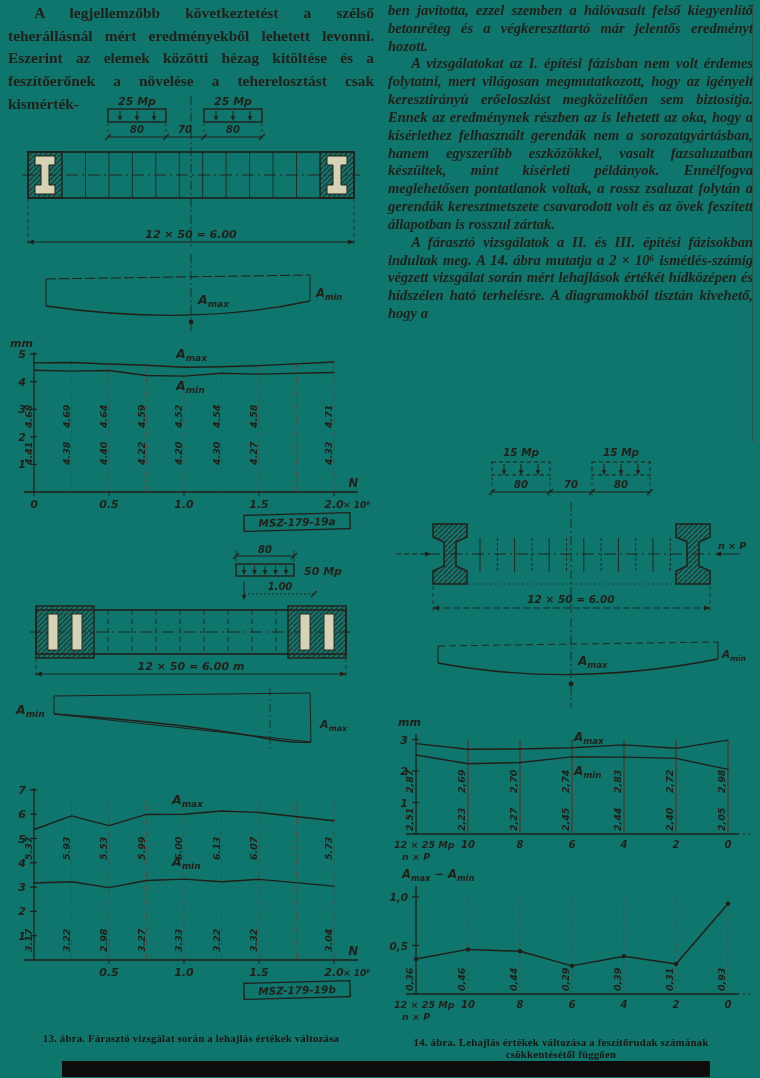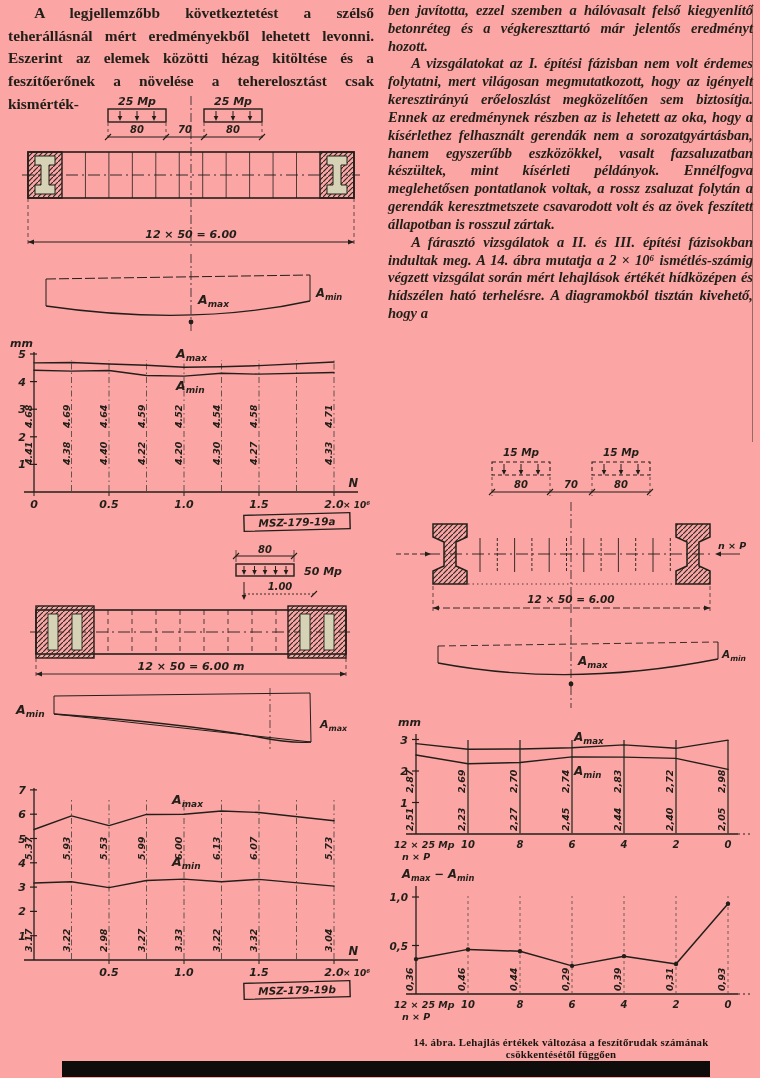--- a/index.html
+++ b/index.html
@@ -1,16 +1,16 @@
 <!DOCTYPE html>
 <html><head>
 <meta charset="utf-8">
 <style>
   html,body{margin:0;padding:0;}
-  #page{position:relative;width:760px;height:1078px;background:#fca5a5;overflow:hidden;
+  #page{position:relative;width:760px;height:1078px;background:#0f766e;overflow:hidden;
         font-family:"Liberation Serif",serif;color:#1d1c16;}
   .textcol p{margin:0;text-align:justify;}
   #ltext{position:absolute;left:8px;top:2px;width:366px;font-size:15.4px;line-height:1.47;font-weight:bold;color:#201f18;}
   #ltext p{text-indent:1.7em;}
   #rtext{position:absolute;left:388px;top:2px;width:365px;font-size:14.5px;line-height:1.23;font-weight:bold;color:#201f18;font-style:italic;}
   #rtext p.ind{text-indent:1.6em;}
   .caption{position:absolute;font-size:10.8px;font-weight:bold;text-align:center;letter-spacing:.2px;color:#16150f;}
   #cap13{left:8px;top:1032px;width:366px;}
   #cap14{left:388px;top:1036px;width:346px;}
   svg{position:absolute;overflow:visible;}
@@ -277,20 +277,21 @@
       <text x="255" y="208" font-size="11" fill="#221f19" text-anchor="middle">1.5</text>
       <line x1="330" y1="192" x2="330" y2="196" stroke="#221f19" stroke-width="1"></line>
       <text x="330" y="208" font-size="11" fill="#221f19" text-anchor="middle">2.0</text>
       <text x="339" y="208" font-size="9" fill="#221f19" text-anchor="start">× 10⁶</text>
       <text x="354" y="187" font-size="11.5" fill="#221f19" text-anchor="end">N</text>
       <g transform="rotate(-1.5 293 222)">
         <rect x="240" y="214" width="106" height="16" fill="none" stroke="#221f19" stroke-width="1.4"></rect>
         <text x="293" y="226" font-size="10.5" fill="#221f19" text-anchor="middle">MSZ-179-19b</text>
       </g>
     </svg>
+  <div id="cap13" class="caption">13. ábra. Fárasztó vizsgálat során a lehajlás értékek változása</div>
 
   <svg id="fig14" width="366" height="172" viewBox="0 0 366 172">
       <line x1="183" y1="58" x2="183" y2="170" stroke="#221f19" stroke-width="0.8" stroke-dasharray="9,3,2,3"></line>
       <text x="133" y="12" font-size="10.5" fill="#221f19" text-anchor="middle">15 Mp</text>
       <rect x="104" y="18" width="58" height="13" fill="none" stroke="#221f19" stroke-width="1.1" stroke-dasharray="4,3"></rect>
       <line x1="116" y1="20" x2="116" y2="29" stroke="#221f19" stroke-width="1"></line>
       <polygon points="113.7,26 118.3,26 116,31" fill="#221f19"></polygon>
       <line x1="133" y1="20" x2="133" y2="29" stroke="#221f19" stroke-width="1"></line>
       <polygon points="130.7,26 135.3,26 133,31" fill="#221f19"></polygon>
       <line x1="150" y1="20" x2="150" y2="29" stroke="#221f19" stroke-width="1"></line>

